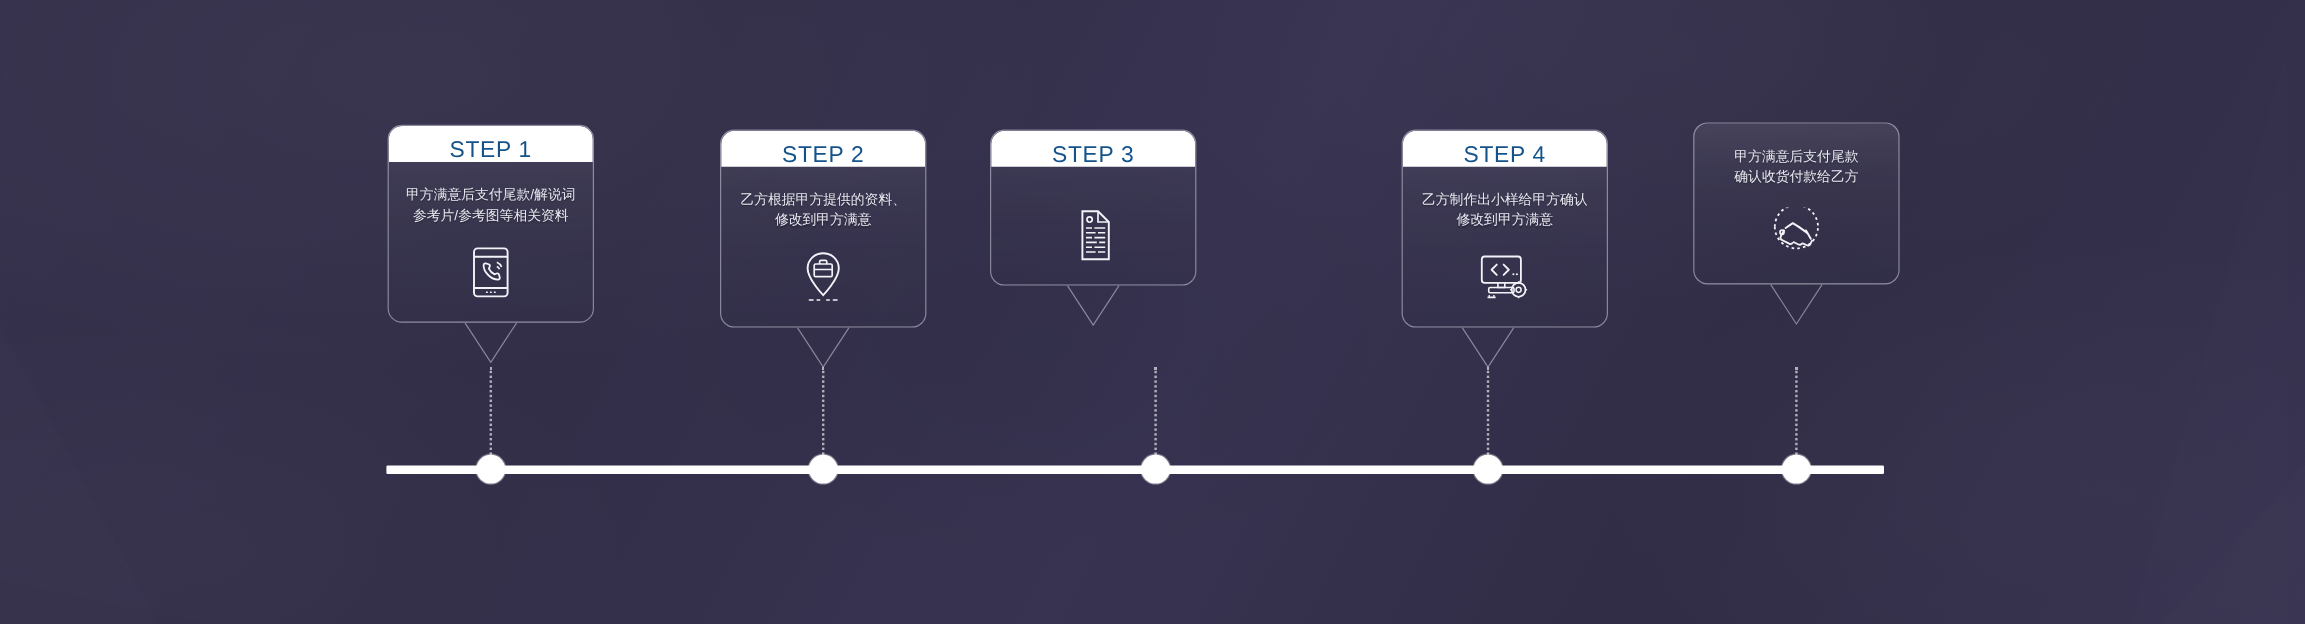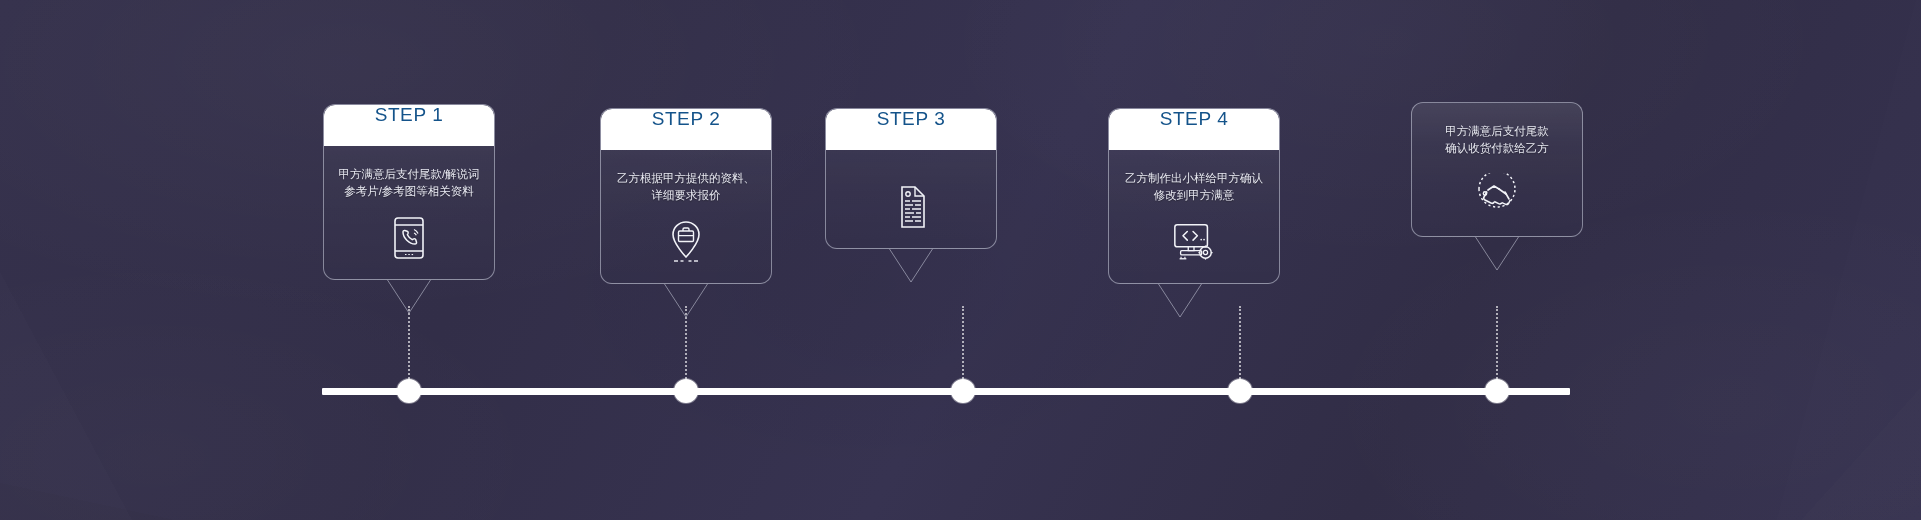--- a/index.html
+++ b/index.html
@@ -85,23 +85,23 @@
     border: 1px solid rgba(220,224,238,.50);
     background:
       linear-gradient(180deg, rgba(255,255,255,0.085) 0%, rgba(255,255,255,0.035) 30%, rgba(255,255,255,0.012) 62%, rgba(255,255,255,0.000) 100%),
       rgba(52,48,74,.35);
     overflow: hidden;
     padding-bottom: 18px;
   }
   .card-head {
     background: #ffffff;
     border-radius: 11px 11px 0 0;
-    height: 41px;
+    height: 30px;
     display: flex;
-    align-items: flex-start;
+    align-items: flex-end;
     justify-content: center;
   }
   .card-head-label {
     color: #14538a;
     font-size: 19px;
     letter-spacing: .6px;
     font-weight: 400;
     line-height: 1;
   }
   .card-body {
@@ -185,21 +185,21 @@
     </svg>
   </div>
 
   <div class="step" style="left:600px;top:108px;">
     <div class="card">
       <div class="card-head">
         <div class="card-head-label">STEP 2</div>
       </div>
       <div class="card-body">
         <div class="card-desc">乙方根据甲方提供的资料、
-详细要求报价</div>
+修改到甲方满意</div>
         <div class="card-icon">
           <svg width="42" height="46" viewBox="0 0 42 46" fill="none" stroke="#f2f3f8" stroke-width="1.6">
             <path d="M21 3c-7.2 0-13 5.6-13 12.5 0 9 13 22.5 13 22.5s13-13.5 13-22.5C34 8.6 28.2 3 21 3z"></path>
             <rect x="13.5" y="12" width="15" height="10.5" rx="1.2" stroke-width="1.4"></rect>
             <path d="M18 12v-1.8c0-.7.5-1.2 1.2-1.2h3.6c.7 0 1.2.5 1.2 1.2V12" stroke-width="1.4"></path>
             <line x1="13.5" y1="16.6" x2="28.5" y2="16.6" stroke-width="1.3"></line>
             <line x1="9" y1="42" x2="13" y2="42" stroke-width="1.4"></line>
             <line x1="15.5" y1="42" x2="18.5" y2="42" stroke-width="1.4"></line>
             <line x1="23.5" y1="42" x2="26.5" y2="42" stroke-width="1.4"></line>
             <line x1="29" y1="42" x2="33" y2="42" stroke-width="1.4"></line>
@@ -239,21 +239,21 @@
             </g>
           </svg>
         </div>
       </div>
     </div>
     <svg class="tail" viewBox="0 0 44 34">
       <path d="M0.5 0 L22 33 L43.5 0" fill="none" stroke="rgba(220,224,238,.5)" stroke-width="1"></path>
     </svg>
   </div>
 
-  <div class="step" style="left:1094px;top:108px;padding-left:14px;">
+  <div class="step" style="left:1154px;top:108px;padding-left:14px;">
     <div class="card">
       <div class="card-head">
         <div class="card-head-label">STEP 4</div>
       </div>
       <div class="card-body">
         <div class="card-desc">乙方制作出小样给甲方确认
 修改到甲方满意</div>
         <div class="card-icon">
           <svg width="48" height="44" viewBox="0 0 48 44" fill="none" stroke="#f2f3f8" stroke-width="1.6">
             <rect x="4" y="4" width="34" height="23" rx="2.5"></rect>

